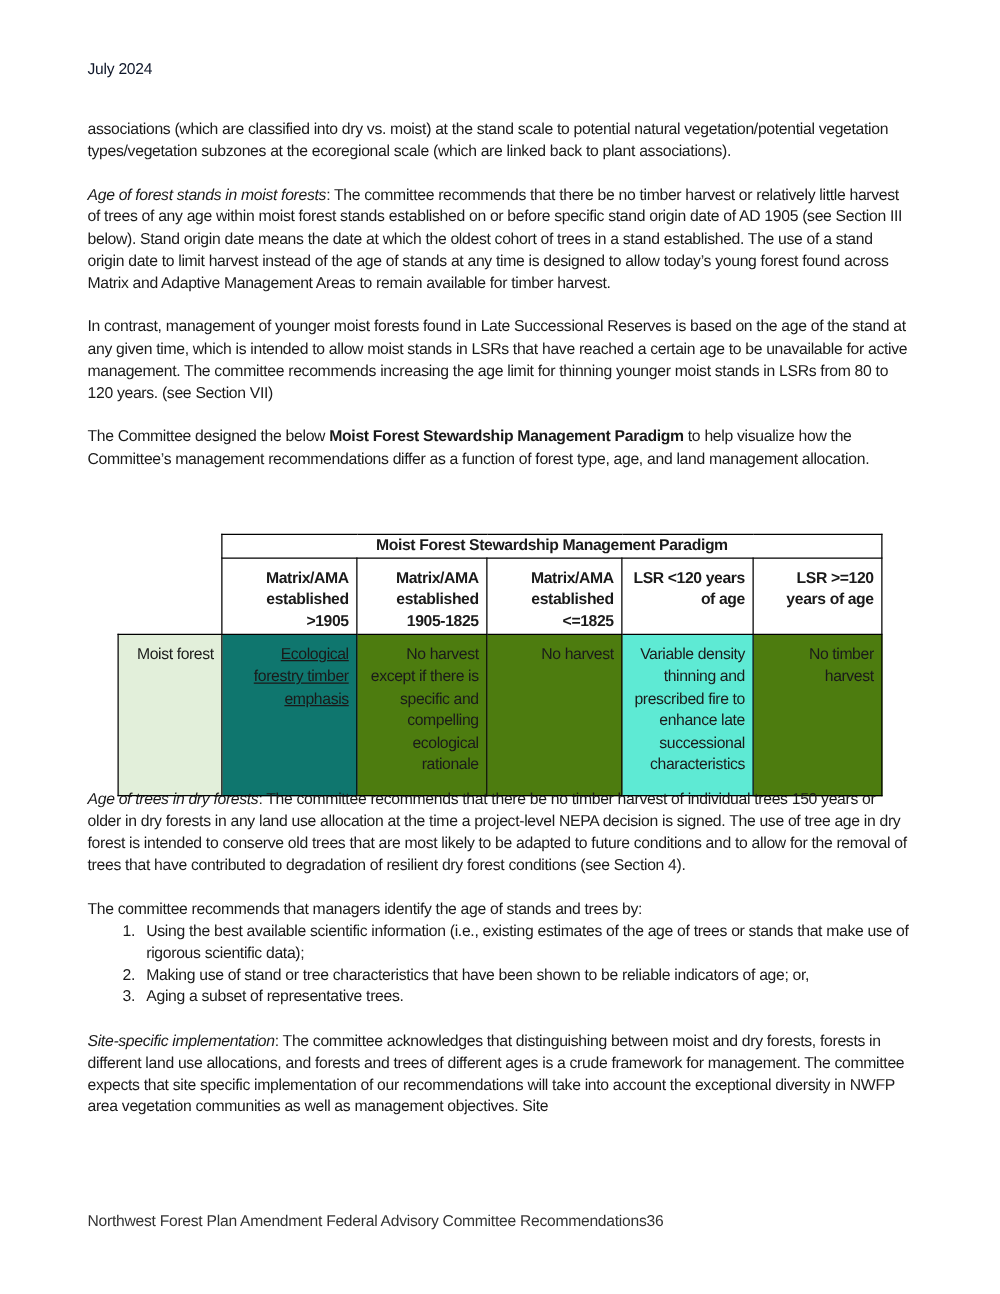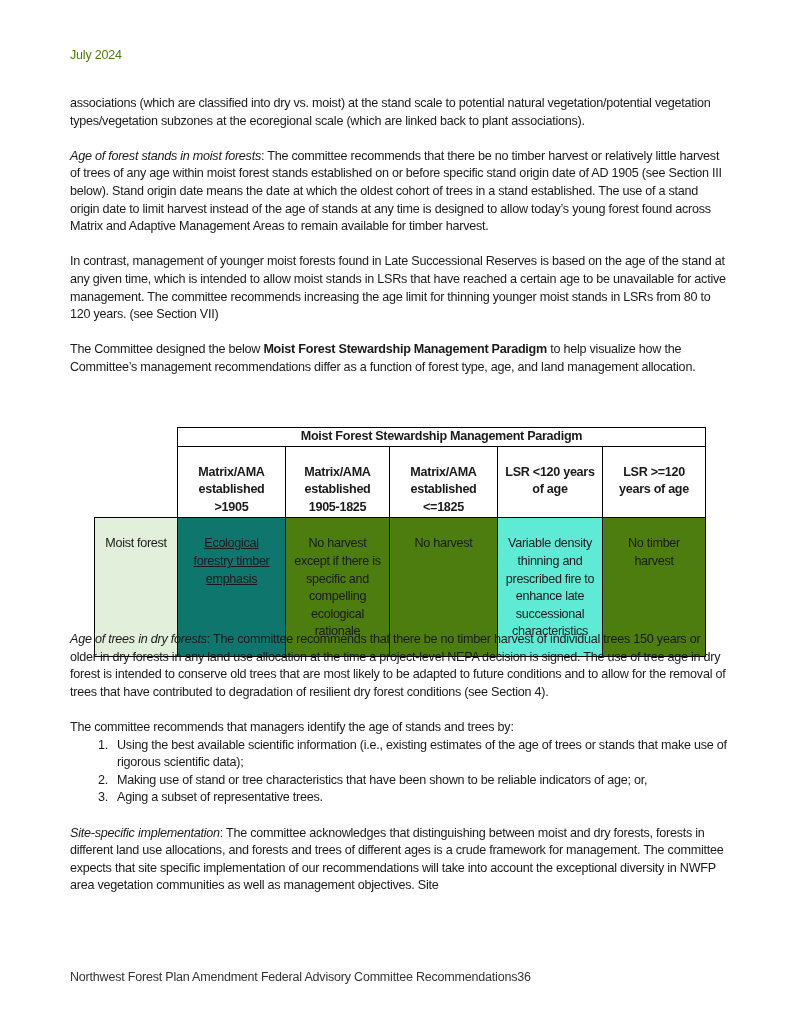--- a/index.html
+++ b/index.html
@@ -1,26 +1,26 @@
 <!DOCTYPE html>
 <html><head>
 <meta charset="utf-8">
 <style>
   html, body { margin: 0; padding: 0; background: #ffffff; }
   body { width: 800px; height: 1035px; position: relative; overflow: hidden;
          font-family: "Liberation Sans", sans-serif; color: #1a1a1a; }
   .page { position: absolute; left: 0; top: 0; width: 800px; height: 1035px; }
-  .header-date { position: absolute; left: 70px; top: 48px; font-size: 12.5px; color: #4d7c0f; letter-spacing: -0.2px; }
+  .header-date { position: absolute; left: 70px; top: 48px; font-size: 12.5px; color: #0f172a; letter-spacing: -0.2px; }
   .body { position: absolute; left: 70px; top: 95px; width: 660px; font-size: 12.6px; line-height: 17.6px; letter-spacing: -0.25px; }
   .body p { margin: 0 0 17.6px 0; }
   .body em { font-style: italic; }
   .body b { font-weight: bold; }
   .tbl-wrap { position: absolute; left: 94px; top: 427px; }
   table { border-collapse: collapse; font-size: 12.6px; line-height: 17.6px; letter-spacing: -0.3px; }
-  td, th { border: 1px solid #000; vertical-align: top; padding: 17px 6px 1px 6px; text-align: center; }
+  td, th { border: 1px solid #000; vertical-align: top; padding: 7px 6px 1px 6px; text-align: right; }
   th { font-weight: bold; }
   .blank { border: none; background: transparent; }
   .title-cell { text-align: center; font-weight: bold; height: 17px; padding: 0 6px; }
   .c0 { width: 70px; }
   .c1 { width: 95px; }
   .c2 { width: 91px; }
   .c3 { width: 95px; }
   .c4 { width: 92px; }
   .c5 { width: 90px; }
   .row-label { background: #e2efda; }

